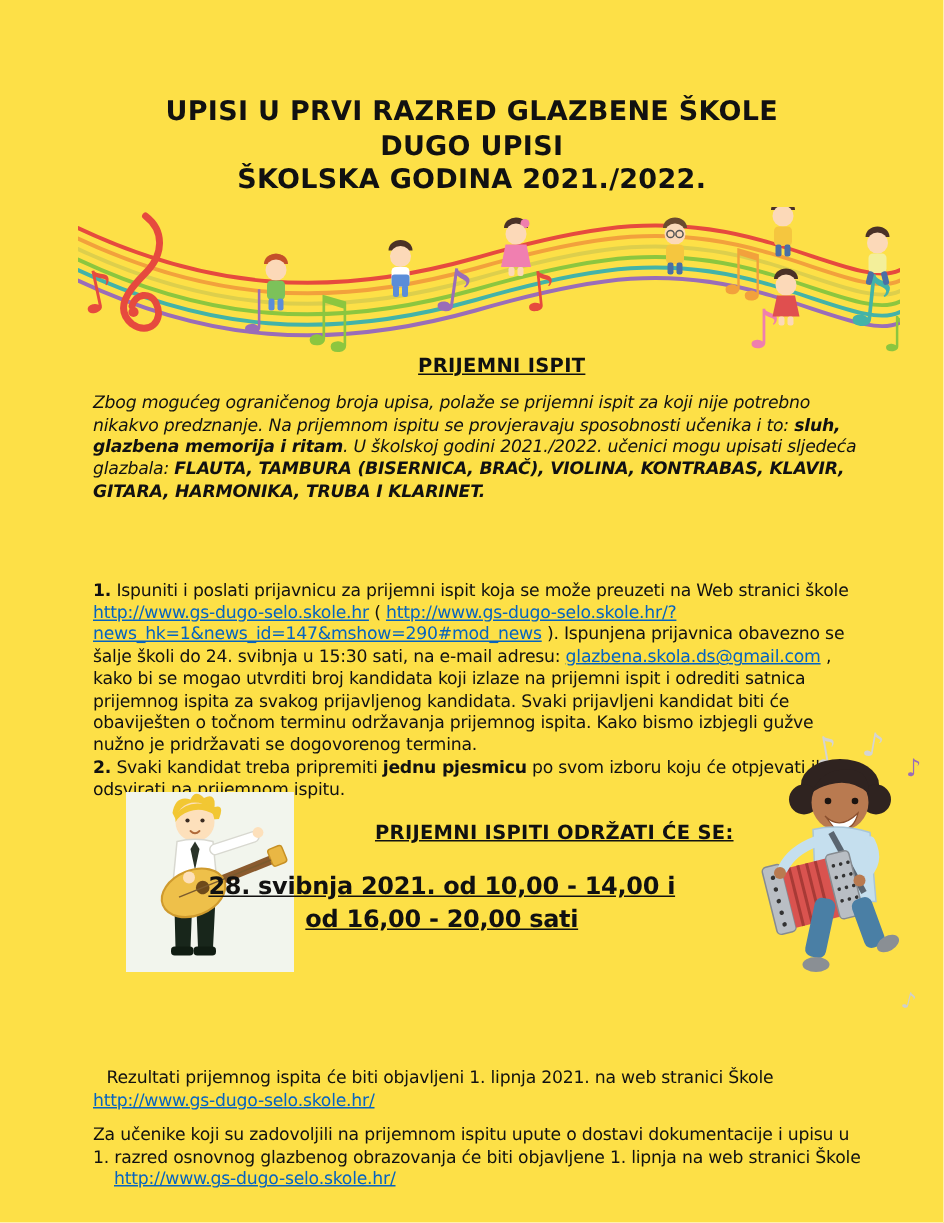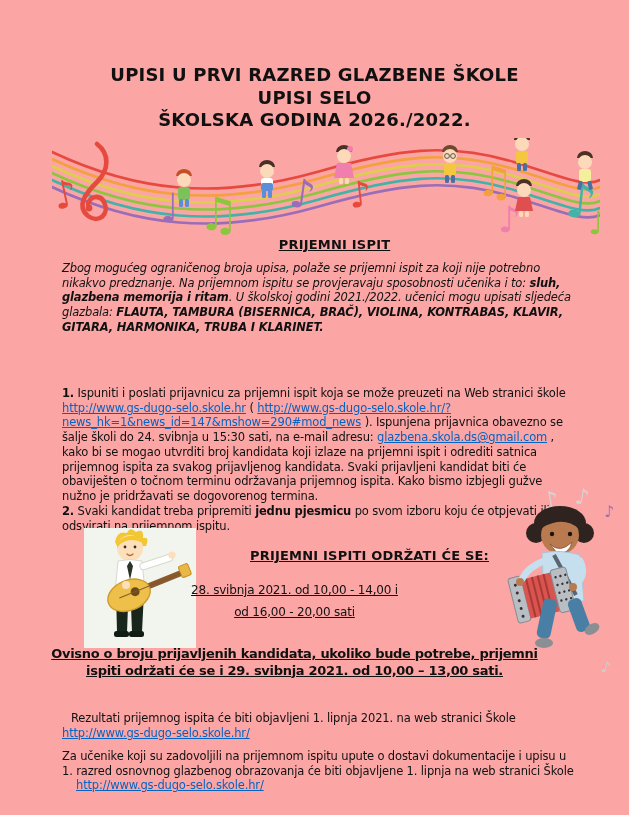--- a/index.html
+++ b/index.html
@@ -1,17 +1,17 @@
 <!DOCTYPE html>
 <html><head>
 <meta charset="utf-8">
 <style>
   html,body{margin:0;padding:0;background:#fff;}
   .page{
-    position:relative; width:629px; height:815px; background:#fca5a5;
+    position:relative; width:629px; height:815px; background:#fde047;
     font-family:"DejaVu Sans","Liberation Sans",sans-serif; color:#111;
     overflow:hidden;
   }
   .title-block{
     position:absolute; top:64px; left:0; width:629px; text-align:center;
     font-weight:bold; font-size:18px; line-height:22.5px; letter-spacing:.2px;
   }
   .banner{position:absolute; top:138px; left:52px; width:548px; height:97px;}
   .subhead{
     position:absolute; left:0; width:629px; text-align:center;
@@ -28,42 +28,42 @@
   .intro{top:261px;font-style:italic;}
   .step1{top:386px;}
   .step2{top:504px;}
   .results{top:711px; text-indent:9px;}
   .followup{top:749px;}
   .b{font-weight:bold;}
   a.link{color:#0563C1; cursor:pointer;}
   .gap{display:inline-block; width:14px;}
   .schedule{
     position:absolute; top:580px; left:0; width:589px; text-align:center;
-    font-weight:normal; font-size:12px; line-height:21.5px; letter-spacing:-0.2px;
+    font-weight:bold; font-size:16px; line-height:21.5px; letter-spacing:-0.2px;
   }
   .schedule .line span{text-decoration:underline;}
   .note{
     position:absolute; top:646px; left:0; width:589px; text-align:center;
     font-weight:bold; font-size:13px; line-height:16.5px; letter-spacing:-0.3px;
   }
   .note .line span{text-decoration:underline;}
   .img-abs{position:absolute;}
   .img-guitar{top:528px; left:84px; width:112px; height:120px;}
   .img-accordion{top:483px; left:498px; width:131px; height:196px;}
   svg{display:block;}
 </style>
 </head>
 <body>
 
 <div class="page">
 
   <div class="title-block">
     <div>UPISI U PRVI RAZRED GLAZBENE ŠKOLE</div>
-    <div>UPISI SELO</div>
-    <div>ŠKOLSKA GODINA 2026./2022.</div>
+    <div>DUGO UPISI</div>
+    <div>ŠKOLSKA GODINA 2021./2022.</div>
   </div>
 
   <div class="banner">
     <svg width="548" height="97" viewBox="0 0 548 97">
 
       <g fill="none" stroke-width="2.6" stroke-linecap="round">
         <path d="M0,14 C85,54 165,62 265,34 C345,11 395,4 462,24 C505,37 532,50 548,42" stroke="#e64a3e"></path>
         <path d="M0,21 C85,61 165,69 265,41 C345,18 395,11 462,31 C505,44 532,57 548,49" stroke="#f2a13c"></path>
         <path d="M0,28 C85,68 165,76 265,48 C345,25 395,18 462,38 C505,51 532,64 548,56" stroke="#ddcf4c"></path>
         <path d="M0,35 C85,75 165,83 265,55 C345,32 395,25 462,45 C505,58 532,71 548,63" stroke="#8cc63f"></path>
@@ -251,22 +251,18 @@
   </div>
 
   <div class="subhead h-odrzati">
     <span>PRIJEMNI ISPITI ODRŽATI ĆE SE:</span>
   </div>
 
   <div class="schedule">
     <div class="line"><span>28. svibnja 2021. od 10,00 - 14,00 i</span></div>
     <div class="line"><span>od 16,00 - 20,00 sati</span></div>
   </div>
-  <div class="note">
-    <div class="line"><span>Ovisno o broju prijavljenih kandidata, ukoliko bude potrebe, prijemni</span></div>
-    <div class="line"><span>ispiti održati će se i 29. svibnja 2021. od 10,00 – 13,00 sati.</span></div>
-  </div>
 
   <div class="para results"><span>Rezultati prijemnog ispita će biti objavljeni 1. lipnja 2021. na web stranici Škole</span><br><a class="link" href="#">http://www.gs-dugo-selo.skole.hr/</a></div>
 
   <div class="para followup"><span>Za učenike koji su zadovoljili na prijemnom ispitu upute o dostavi dokumentacije i upisu u 1. razred osnovnog glazbenog obrazovanja će biti objavljene 1. lipnja na web stranici Škole</span><span class="gap"></span><a class="link" href="#">http://www.gs-dugo-selo.skole.hr/</a></div>
 
 </div>
 
 </body></html>

